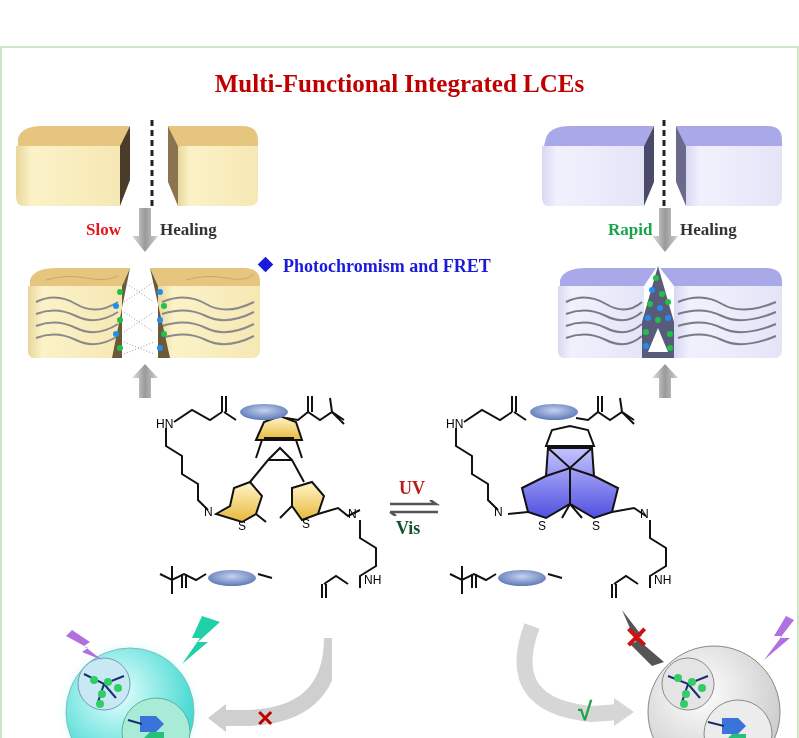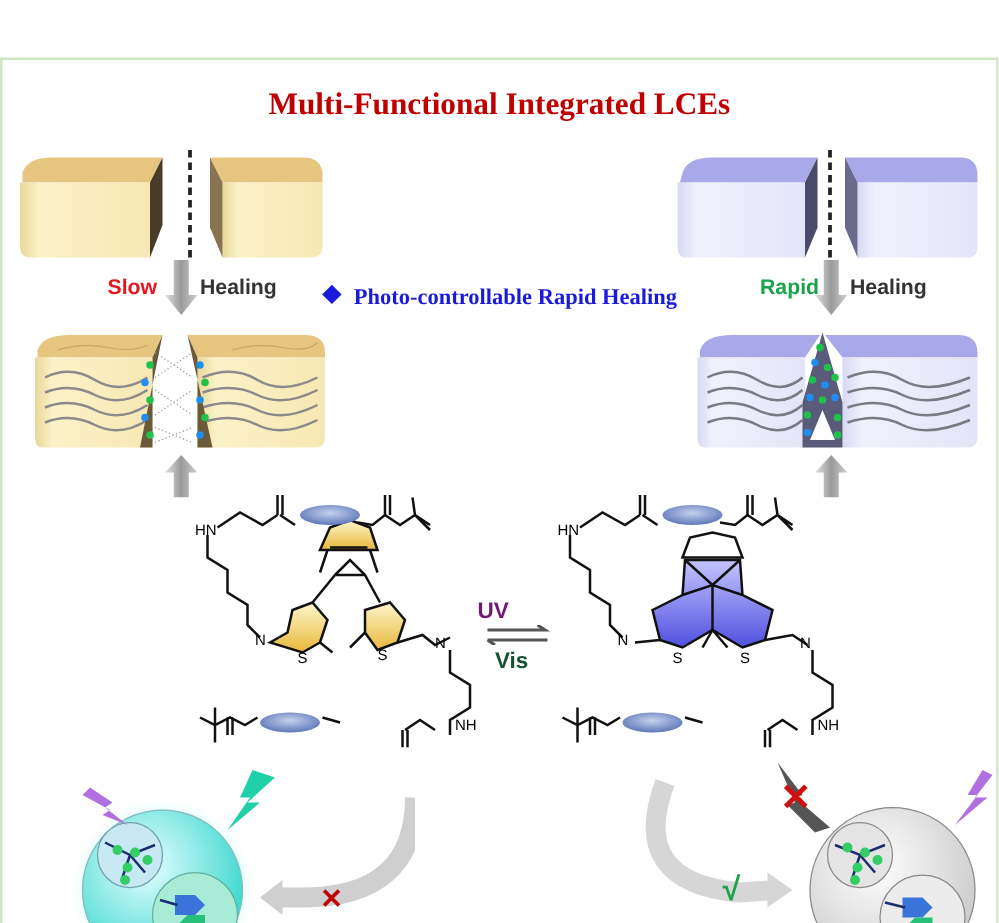--- a/index.html
+++ b/index.html
@@ -1,19 +1,19 @@
 <!DOCTYPE html>
 <html><head>
 <meta charset="utf-8">
 <style>
   html,body{margin:0;padding:0;background:#fff;}
   .frame{position:relative;width:795px;height:734px;border:2px solid #cfe5c3;background:#fff;overflow:hidden;font-family:"Liberation Sans",sans-serif;margin-top:46px;}
   .title{position:absolute;left:0;width:100%;top:22px;text-align:center;font-family:"Liberation Serif",serif;font-weight:bold;font-size:25px;color:#c00000;}
   .abs{position:absolute;}
-  .lbl{position:absolute;font-family:Liberation Sans, sans-serif;font-weight:bold;font-size:17px;}
+  .lbl{position:absolute;font-family:Liberation Serif, serif;font-weight:bold;font-size:17px;}
   .bullet{position:absolute;font-family:"Liberation Serif",serif;font-weight:bold;font-size:18px;color:#1a1adc;}
   .bullet .dia{display:inline-block;width:11px;height:11px;background:#1a1adc;transform:rotate(45deg);margin-right:12px;vertical-align:2px;}
   svg text{font-family:"Liberation Sans",sans-serif;}
 </style>
 </head>
 <body>
 
 <div class="frame">
 
   <div class="title">Multi-Functional Integrated LCEs</div>
@@ -90,21 +90,21 @@
         <circle cx="134" cy="58" r="3" fill="#1e8ef0"></circle>
         <circle cx="138" cy="72" r="3" fill="#1ec24a"></circle>
         <circle cx="134" cy="86" r="3" fill="#1e8ef0"></circle>
     </g>
   </svg>
 
   <svg class="abs" style="left:130px;top:316px" width="26" height="34">
     <path d="M0 14 L13 0 L26 14 L19 14 L19 34 L7 34 L7 14 Z" fill="url(#garr)"></path>
   </svg>
 
-  <div class="bullet" style="left:258px;top:179px"><span class="dia"></span><span>Photo-controllable Rapid Healing</span></div>
+  <div class="bullet" style="left:258px;top:208px"><span class="dia"></span><span>Photochromism and FRET</span></div>
 
   <svg class="abs" style="left:540px;top:70px" width="250" height="90">
     <g>
       <path d="M4 20 Q8 8 28 8 L112 8 L102 28 L2 28 Z" fill="#a9a9ea"></path>
       <path d="M0 28 L102 28 L102 88 L6 88 Q0 88 0 78 Z" fill="url(#bfront)"></path>
       <path d="M112 8 L102 28 L102 88 L112 64 Z" fill="#4a4a6a"></path>
     </g>
     <line x1="122" y1="2" x2="122" y2="88" stroke="#222" stroke-width="3" stroke-dasharray="6,4"></line>
     <g>
       <path d="M134 8 L226 8 Q240 8 240 22 L240 28 L144 28 Z" fill="#a9a9ea"></path>
@@ -196,21 +196,21 @@
     <ellipse cx="112" cy="24" rx="24" ry="8" fill="url(#ell)"></ellipse>
     <ellipse cx="80" cy="190" rx="24" ry="8" fill="url(#ell)"></ellipse>
     <text x="4" y="40" font-size="12">HN</text>
     <text x="52" y="128" font-size="12">N</text>
     <text x="86" y="142" font-size="12">S</text>
     <text x="150" y="140" font-size="12">S</text>
     <text x="196" y="130" font-size="12">N</text>
     <text x="212" y="196" font-size="12">NH</text>
   </svg>
 
-  <div class="lbl" style="left: 380px; top: 430px; font-size: 18px; color: #701a75;">UV</div>
+  <div class="lbl" style="left: 397px; top: 430px; font-size: 18px; color: #b91c1c;">UV</div>
   <svg class="abs" style="left:386px;top:452px" width="56" height="16">
     <path d="M2 4 L48 4 L42 0 M2 12 L50 12 M2 12 L8 16" stroke="#555" stroke-width="2.5" fill="none"></path>
   </svg>
   <div class="lbl" style="left: 394px; top: 470px; font-size: 18px; color: #14532d;">Vis</div>
 
   <svg class="abs" style="left:440px;top:340px" width="240" height="210">
     <defs>
       <linearGradient id="bring" x1="0" y1="0" x2="0" y2="1">
           <stop offset="0" stop-color="#c4c4ff"></stop>
           <stop offset="1" stop-color="#5050e0"></stop>

